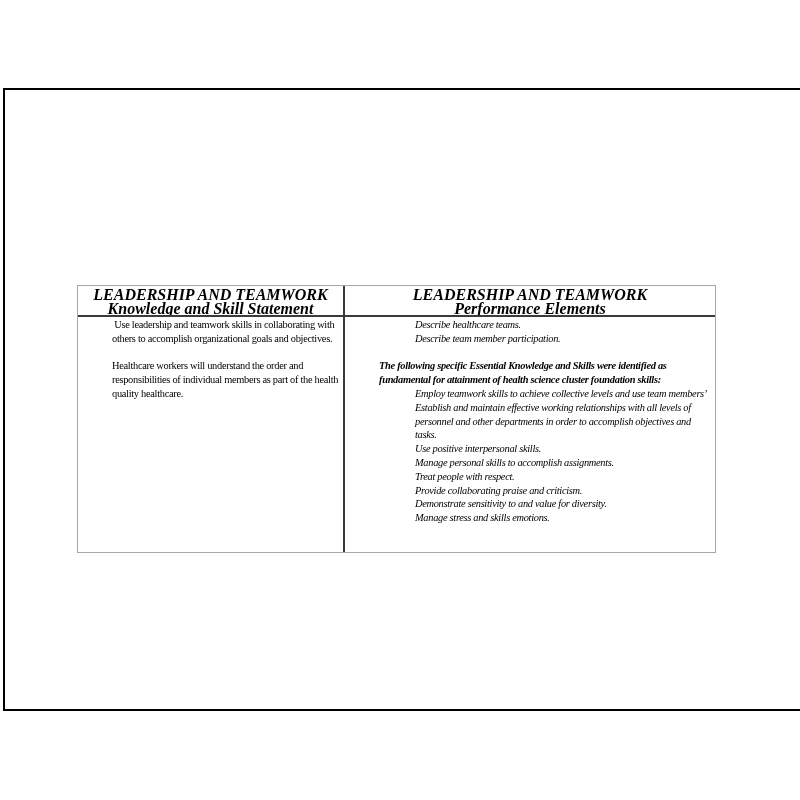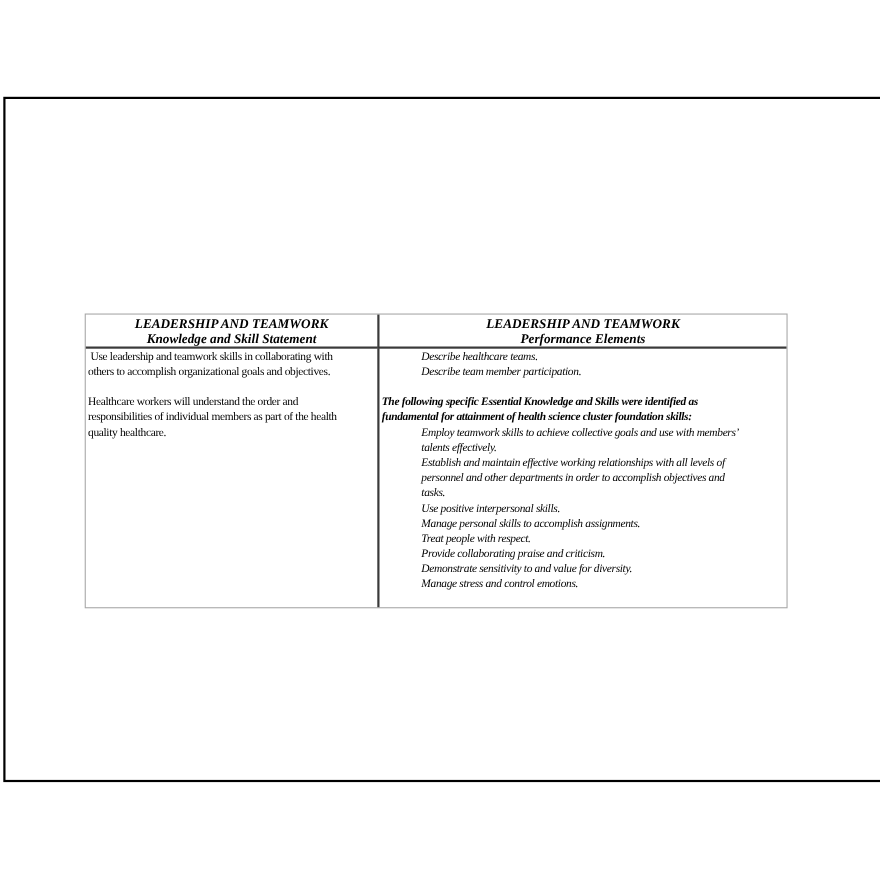--- a/index.html
+++ b/index.html
@@ -35,21 +35,21 @@
     height: 268px;
     box-sizing: border-box;
     border: 1px solid #a8a8a8;
     display: grid;
     grid-template-columns: 265px 1fr;
     grid-template-rows: 31px 1fr;
     background: #ffffff;
     color: #000000;
   }
   .hdr {
-    font-size: 12px;
+    font-size: 16px;
     line-height: 13.5px;
     font-weight: bold;
     font-style: italic;
     text-align: center;
     padding-top: 2px;
     border-bottom: 2px solid #3a3a3a;
     box-sizing: border-box;
     overflow: hidden;
   }
   .col-right {
@@ -59,20 +59,21 @@
     font-size: 10.4px;
     padding: 1px 0 0 2px;
     box-sizing: border-box;
     overflow: hidden;
   }
   .line {
     white-space: pre;
     line-height: 13.8px;
     min-height: 13.8px;
     letter-spacing: -0.3px;
+    margin-left: 32px;
   }
   .line.ind { padding-left: 36px; font-style: italic; }
   .line.b   { font-weight: bold; font-style: italic; }
 </style>
 </head>
 <body>
 
 <div class="canvas">
   <div class="page">
     <div class="doc-table">
@@ -95,28 +96,27 @@
           <div class="line">responsibilities of individual members as part of the health</div>
           <div class="line">quality healthcare.</div>
         </div>
 
       <div class="cell col-right" id="cell-right">
           <div class="line ind">Describe healthcare teams.</div>
           <div class="line ind">Describe team member participation.</div>
           <div class="line"></div>
           <div class="line b">The following specific Essential Knowledge and Skills were identified as</div>
           <div class="line b">fundamental for attainment of health science cluster foundation skills:</div>
-          <div class="line ind">Employ teamwork skills to achieve collective goals and use with members’</div>
-          <div class="line ind">talents effectively.</div>
+          <div class="line ind">Employ teamwork skills to achieve collective levels and use team members’</div>
           <div class="line ind">Establish and maintain effective working relationships with all levels of</div>
           <div class="line ind">personnel and other departments in order to accomplish objectives and</div>
           <div class="line ind">tasks.</div>
           <div class="line ind">Use positive interpersonal skills.</div>
           <div class="line ind">Manage personal skills to accomplish assignments.</div>
           <div class="line ind">Treat people with respect.</div>
           <div class="line ind">Provide collaborating praise and criticism.</div>
           <div class="line ind">Demonstrate sensitivity to and value for diversity.</div>
-          <div class="line ind">Manage stress and control emotions.</div>
+          <div class="line ind">Manage stress and skills emotions.</div>
         </div>
 
     </div>
   </div>
 </div>
 
 </body></html>

